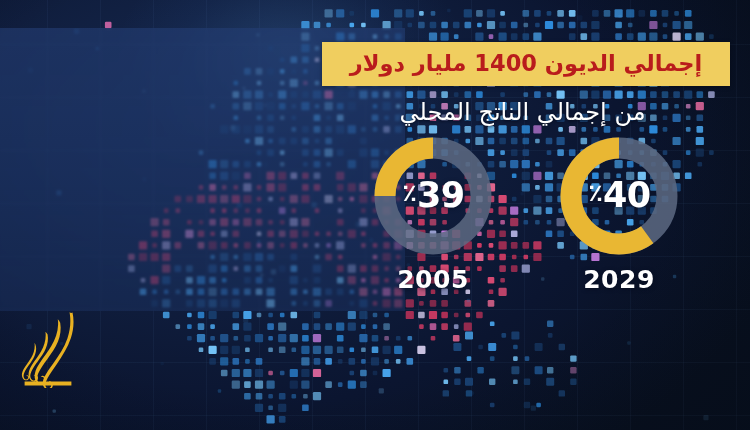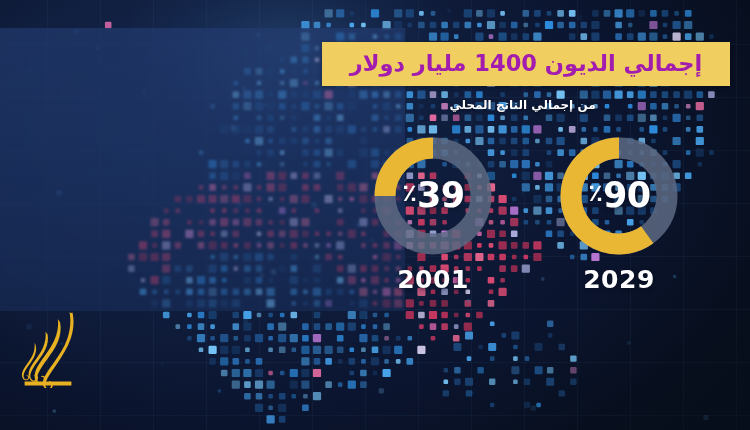--- a/index.html
+++ b/index.html
@@ -70,39 +70,39 @@
     top: 42px;
     width: 408px;
     height: 44px;
     background: #f0ce5f;
     display: flex;
     align-items: center;
     justify-content: center;
     box-shadow: 0 1px 4px rgba(0,0,0,0.35);
   }
   .banner-text {
-    color: #a21caf;
+    color: #b91c1c;
     font-size: 22.5px;
     font-weight: bold;
     letter-spacing: 0px;
     line-height: 1;
     white-space: nowrap;
     direction: rtl;
     padding-bottom: 2px;
   }
 
   .subtitle {
     position: absolute;
     right: 55px;
     top: 98px;
     width: 345px;
     text-align: center;
     color: #ffffff;
-    font-size: 12px;
-    font-weight: bold;
+    font-size: 24px;
+    font-weight: normal;
     direction: rtl;
     white-space: nowrap;
     text-shadow: 0 1px 3px rgba(4,10,26,0.75);
   }
 
   
   .donuts {
     position: absolute;
     right: 24px;
     top: 132px;
@@ -1254,32 +1254,32 @@
       <div class="donut-wrap">
         <svg width="128" height="128" viewBox="0 0 128 128">
           <circle cx="64" cy="64" r="48" fill="none" stroke="#5d6a82" stroke-width="21" opacity="0.85"></circle>
           <path id="arc-2008" fill="none" stroke="#e9b733" stroke-width="21" stroke-linecap="butt" d="M 64.00 16.00 A 48 48 0 0 0 16.00 64.00"></path>
         </svg>
         <div class="donut-label">
           <span class="pct">٪</span>
             <span>39</span>
         </div>
       </div>
-      <div class="donut-year">2001</div>
+      <div class="donut-year">2005</div>
     </div>
 
     <div class="donut-cell">
       <div class="donut-wrap">
         <svg width="128" height="128" viewBox="0 0 128 128">
           <circle cx="64" cy="64" r="48" fill="none" stroke="#5d6a82" stroke-width="21" opacity="0.85"></circle>
           <path id="arc-2020" fill="none" stroke="#e9b733" stroke-width="21" stroke-linecap="butt" d="M 64.00 16.00 A 48 48 0 1 0 92.21 102.83"></path>
         </svg>
         <div class="donut-label">
           <span class="pct">٪</span>
-            <span>90</span>
+            <span>40</span>
         </div>
       </div>
       <div class="donut-year">2029</div>
     </div>
 
   </div>
 
   <div class="logo">
     <svg width="72" height="78" viewBox="0 0 72 78">
       <g fill="#e8b122">

